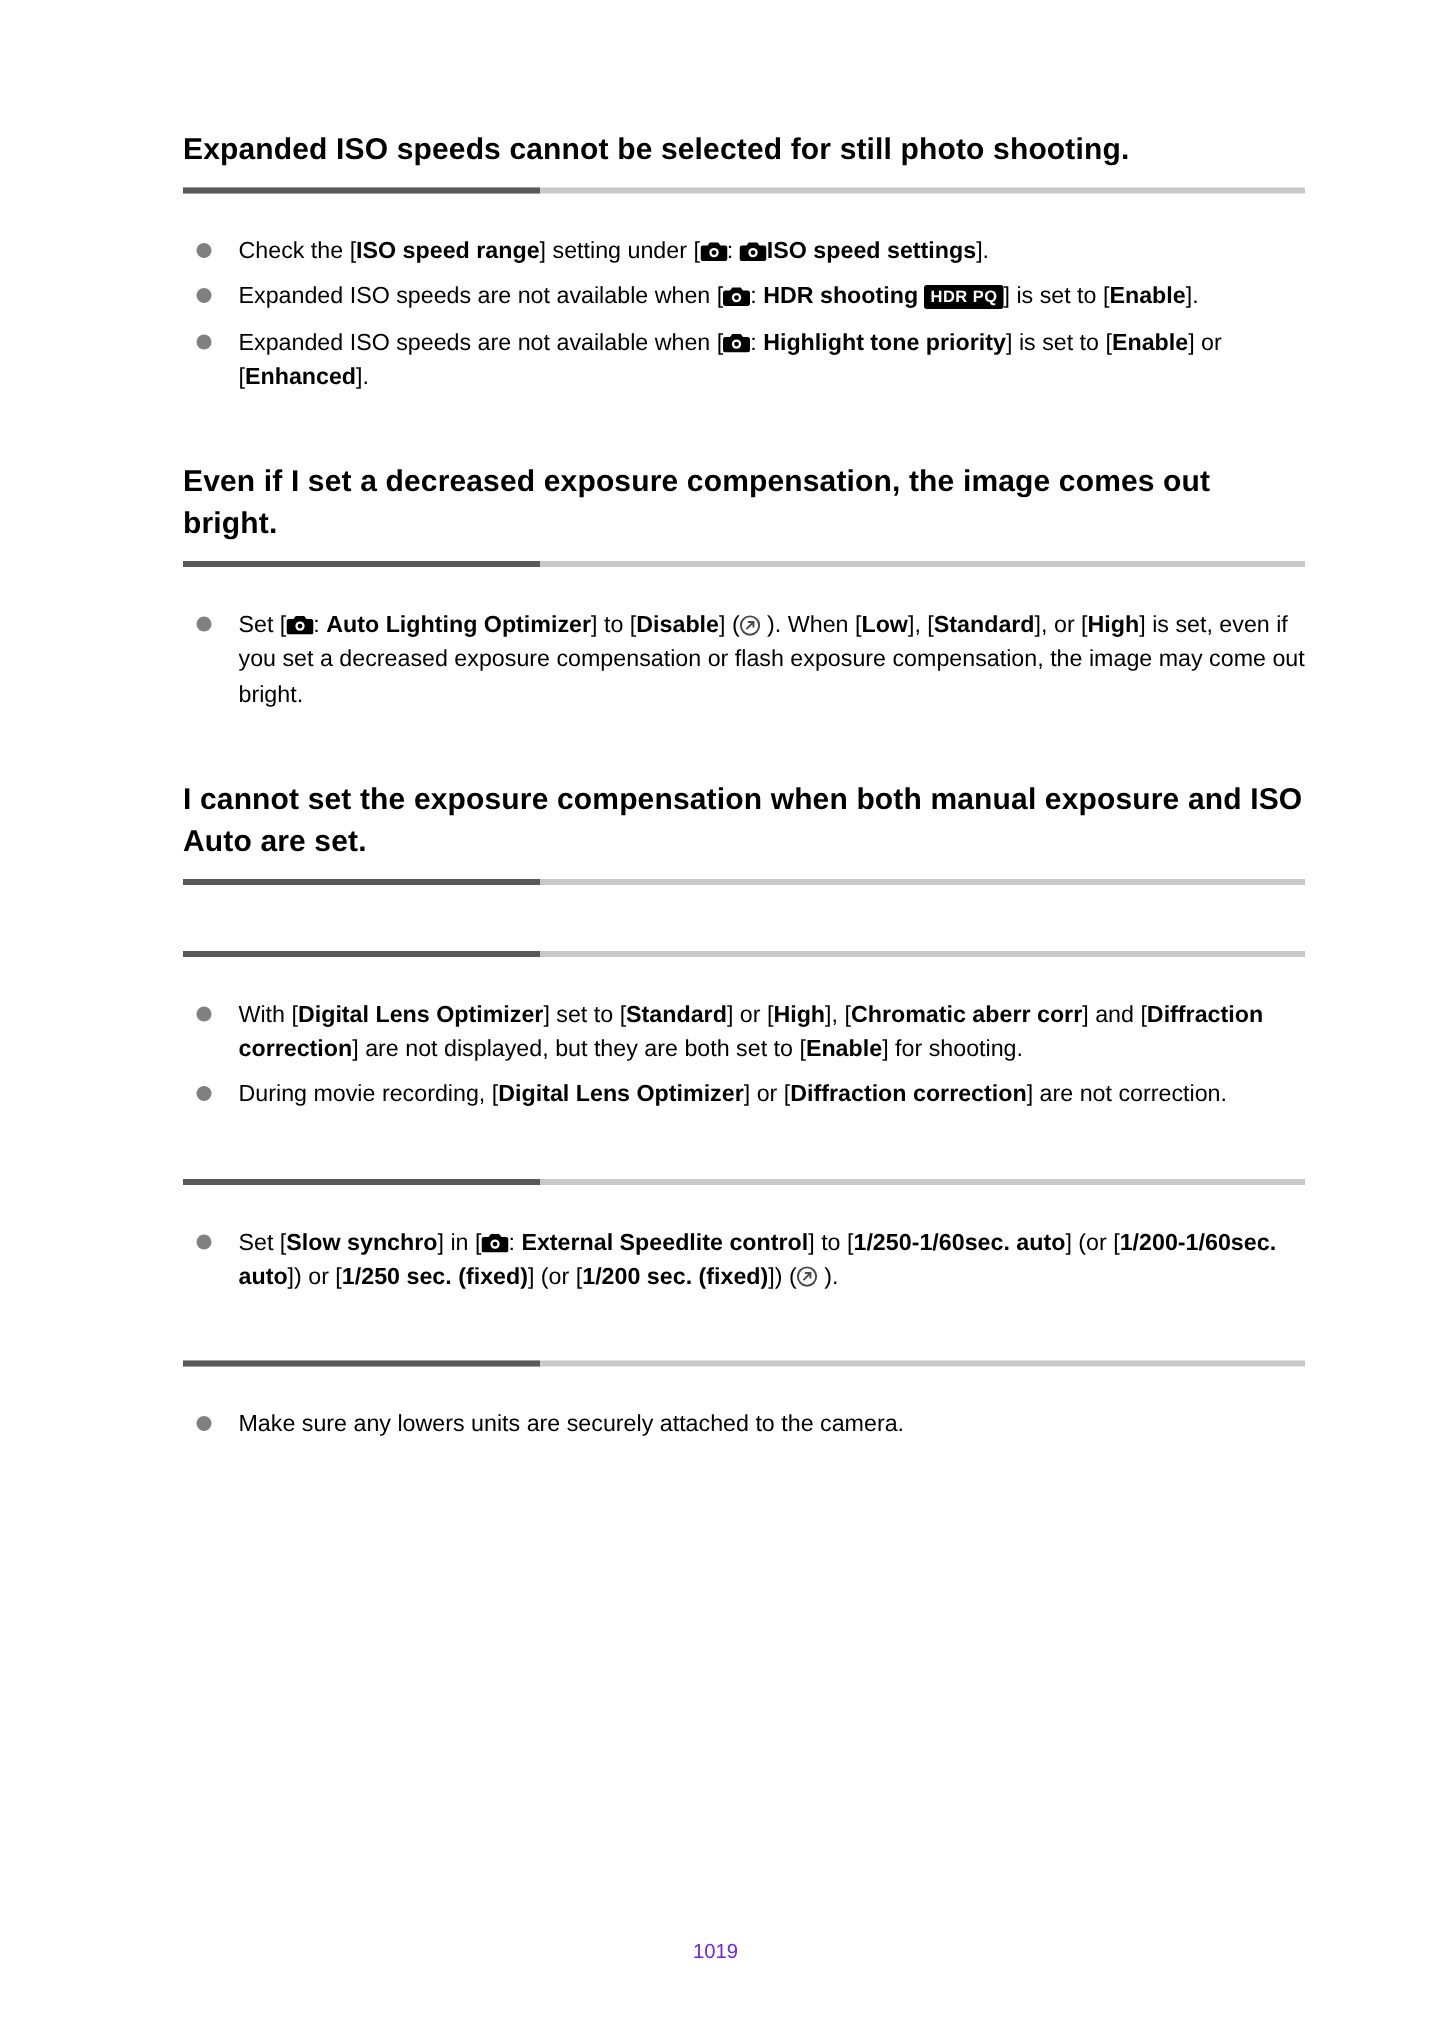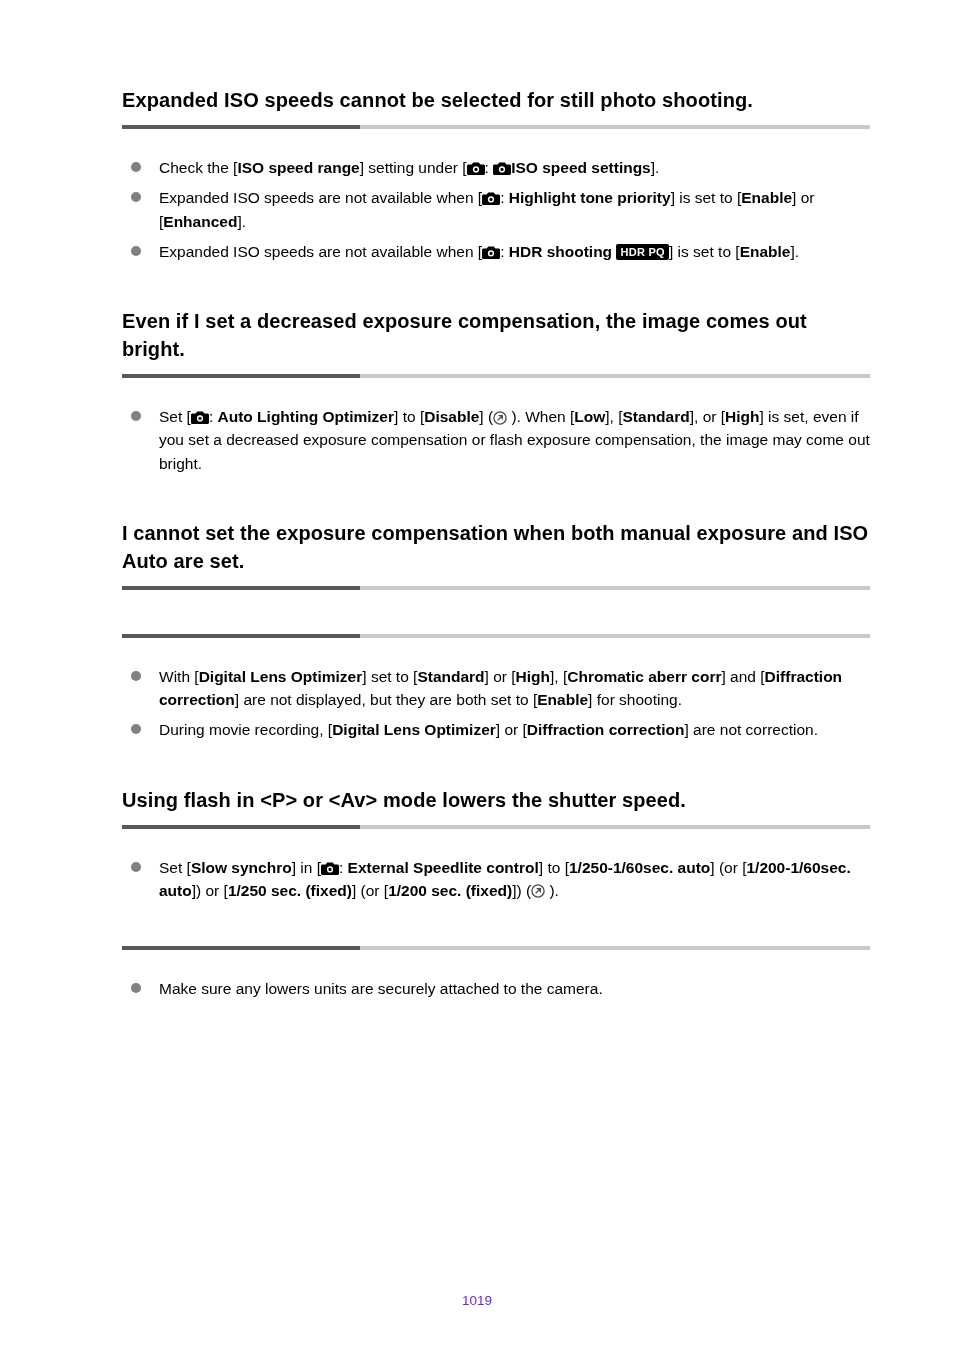--- a/index.html
+++ b/index.html
@@ -63,26 +63,26 @@
                   <circle cx="9" cy="7.4" r="1.6" fill="#000"></circle>
                 </svg></span><span>: </span><span class="icon cam"><svg width="18" height="13" viewBox="0 0 18 13">
                   <path d="M1.5 2.6h3.2L6.2 0.6h5.6l1.5 2h3.2c0.8 0 1.5 0.7 1.5 1.5v7.4c0 0.8-0.7 1.5-1.5 1.5H1.5c-0.8 0-1.5-0.7-1.5-1.5V4.1c0-0.8 0.7-1.5 1.5-1.5z" fill="#000"></path>
                   <circle cx="9" cy="7.4" r="3.1" fill="#fff"></circle>
                   <circle cx="9" cy="7.4" r="1.6" fill="#000"></circle>
                 </svg></span><strong>ISO speed settings</strong><span>].</span></span></li>
           <li class="bullet-item"><span class="dot"></span><span><span>Expanded ISO speeds are not available when [</span><span class="icon cam"><svg width="18" height="13" viewBox="0 0 18 13">
                   <path d="M1.5 2.6h3.2L6.2 0.6h5.6l1.5 2h3.2c0.8 0 1.5 0.7 1.5 1.5v7.4c0 0.8-0.7 1.5-1.5 1.5H1.5c-0.8 0-1.5-0.7-1.5-1.5V4.1c0-0.8 0.7-1.5 1.5-1.5z" fill="#000"></path>
                   <circle cx="9" cy="7.4" r="3.1" fill="#fff"></circle>
                   <circle cx="9" cy="7.4" r="1.6" fill="#000"></circle>
-                </svg></span><span>: </span><strong>Highlight tone priority</strong><span>] is set to [</span><strong>Enable</strong><span>] or [</span><strong>Enhanced</strong><span>].</span></span></li>
+                </svg></span><span>: </span><strong>HDR shooting </strong><span class="hdr-badge">HDR PQ</span><span>] is set to [</span><strong>Enable</strong><span>].</span></span></li>
           <li class="bullet-item"><span class="dot"></span><span><span>Expanded ISO speeds are not available when [</span><span class="icon cam"><svg width="18" height="13" viewBox="0 0 18 13">
                   <path d="M1.5 2.6h3.2L6.2 0.6h5.6l1.5 2h3.2c0.8 0 1.5 0.7 1.5 1.5v7.4c0 0.8-0.7 1.5-1.5 1.5H1.5c-0.8 0-1.5-0.7-1.5-1.5V4.1c0-0.8 0.7-1.5 1.5-1.5z" fill="#000"></path>
                   <circle cx="9" cy="7.4" r="3.1" fill="#fff"></circle>
                   <circle cx="9" cy="7.4" r="1.6" fill="#000"></circle>
-                </svg></span><span>: </span><strong>HDR shooting </strong><span class="hdr-badge">HDR PQ</span><span>] is set to [</span><strong>Enable</strong><span>].</span></span></li>
+                </svg></span><span>: </span><strong>Highlight tone priority</strong><span>] is set to [</span><strong>Enable</strong><span>] or [</span><strong>Enhanced</strong><span>].</span></span></li>
         </ul>
       </section>
       <section class="faq-section">
         <h2 class="heading">Even if I set a decreased exposure compensation, the image comes out bright.</h2>
         <div class="rule">
           <span class="rule-dark"></span>
         </div>
         <ul class="bullets">
           <li class="bullet-item"><span class="dot"></span><span><span>Set [</span><span class="icon cam"><svg width="18" height="13" viewBox="0 0 18 13">
                   <path d="M1.5 2.6h3.2L6.2 0.6h5.6l1.5 2h3.2c0.8 0 1.5 0.7 1.5 1.5v7.4c0 0.8-0.7 1.5-1.5 1.5H1.5c-0.8 0-1.5-0.7-1.5-1.5V4.1c0-0.8 0.7-1.5 1.5-1.5z" fill="#000"></path>
@@ -103,21 +103,20 @@
       <section class="faq-section">
         <div class="rule">
           <span class="rule-dark"></span>
         </div>
         <ul class="bullets">
           <li class="bullet-item"><span class="dot"></span><span><span>With [</span><strong>Digital Lens Optimizer</strong><span>] set to [</span><strong>Standard</strong><span>] or [</span><strong>High</strong><span>], [</span><strong>Chromatic aberr corr</strong><span>] and [</span><strong>Diffraction correction</strong><span>] are not displayed, but they are both set to [</span><strong>Enable</strong><span>] for shooting.</span></span></li>
           <li class="bullet-item"><span class="dot"></span><span><span>During movie recording, [</span><strong>Digital Lens Optimizer</strong><span>] or [</span><strong>Diffraction correction</strong><span>] are not correction.</span></span></li>
         </ul>
       </section>
       <section class="faq-section">
-        <h2 class="heading">Using flash in &lt;P&gt; or &lt;Av&gt; mode lowers the shutter speed.</h2>
         <div class="rule">
           <span class="rule-dark"></span>
         </div>
         <ul class="bullets">
           <li class="bullet-item"><span class="dot"></span><span><span>Set [</span><strong>Slow synchro</strong><span>] in [</span><span class="icon cam"><svg width="18" height="13" viewBox="0 0 18 13">
                   <path d="M1.5 2.6h3.2L6.2 0.6h5.6l1.5 2h3.2c0.8 0 1.5 0.7 1.5 1.5v7.4c0 0.8-0.7 1.5-1.5 1.5H1.5c-0.8 0-1.5-0.7-1.5-1.5V4.1c0-0.8 0.7-1.5 1.5-1.5z" fill="#000"></path>
                   <circle cx="9" cy="7.4" r="3.1" fill="#fff"></circle>
                   <circle cx="9" cy="7.4" r="1.6" fill="#000"></circle>
                 </svg></span><span>: </span><strong>External Speedlite control</strong><span>] to [</span><strong>1/250-1/60sec. auto</strong><span>] (or [</span><strong>1/200-1/60sec. auto</strong><span>]) or [</span><strong>1/250 sec. (fixed)</strong><span>] (or [</span><strong>1/200 sec. (fixed)</strong><span>]) (</span><span class="icon ref"><svg width="14" height="14" viewBox="0 0 14 14">
                   <circle cx="7" cy="7" r="6.1" fill="none" stroke="#4a4a4a" stroke-width="1.3"></circle>

